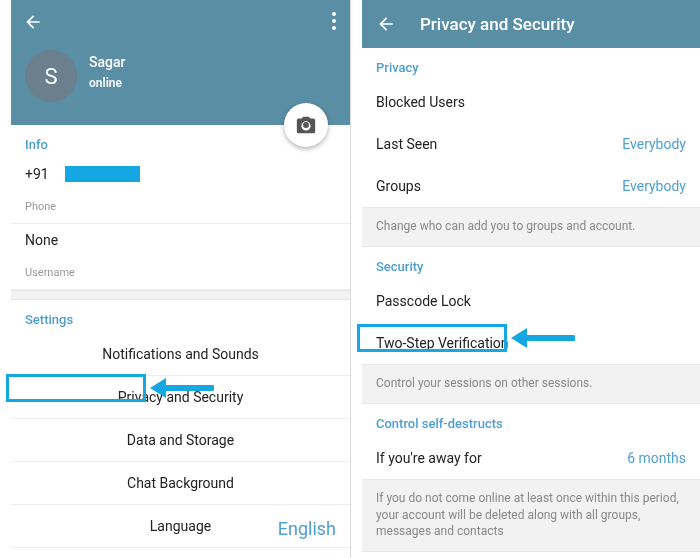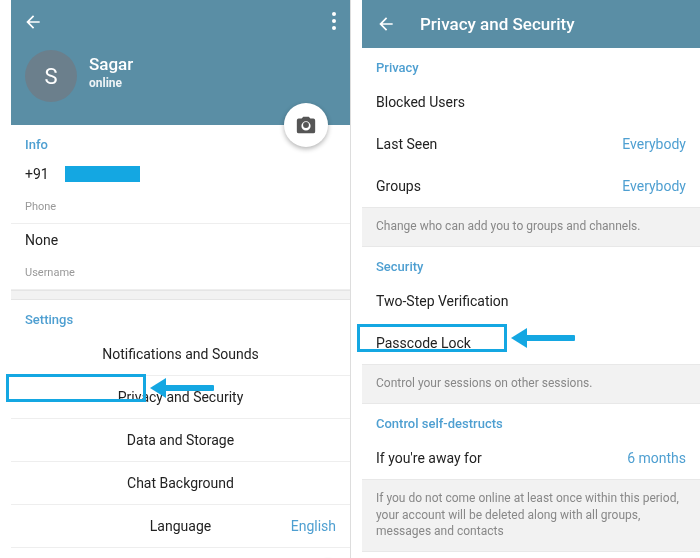--- a/index.html
+++ b/index.html
@@ -7,36 +7,36 @@
   .screens { display: flex; width: 700px; height: 558px; }
   .screen { width: 350px; height: 558px; position: relative; background: #fff; overflow: hidden; padding-left: 11px; }
   .screen + .screen { border-left: 1px solid #ddd; }
 
   
   .profile-header { background: #5a8ea5; color: #fff; height: 125px; position: relative; padding: 12px; }
   .back-arrow { position: absolute; top: 12px; left: 12px; width: 20px; height: 20px; }
   .menu-dots { position: absolute; top: 12px; right: 14px; display: flex; flex-direction: column; gap: 3px; }
   .menu-dots span { width: 4px; height: 4px; border-radius: 50%; background: #fff; display: block; }
   .avatar-circle { width: 52px; height: 52px; border-radius: 50%; background: #6b7f8c; color: #fff; display: flex; align-items: center; justify-content: center; font-size: 22px; position: absolute; left: 14px; top: 50px; }
-  .profile-name { position: absolute; left: 78px; top: 54px; font-size: 17px; font-weight: 500; }
+  .profile-name { position: absolute; left: 78px; top: 54px; font-size: 14px; font-weight: 500; }
   .profile-status { position: absolute; left: 78px; top: 76px; font-size: 12px; opacity: 0.9; font-weight: bold; }
   .camera-btn { position: absolute; right: 22px; bottom: -22px; width: 44px; height: 44px; border-radius: 50%; background: #fff; box-shadow: 0 2px 5px rgba(0,0,0,0.3); display: flex; align-items: center; justify-content: center; }
   .camera-btn svg { width: 22px; height: 22px; fill: #555; }
 
   .section-header { color: #4e9fd1; font-size: 13px; font-weight: 500; padding: 12px 14px 6px; }
   .info-row { padding: 8px 14px 10px; border-bottom: 1px solid #eee; }
   .phone-row { display: flex; align-items: center; gap: 16px; }
   .phone-block { width: 75px; height: 16px; background: #14a7e2; display: inline-block; }
   .sub-label { color: #999; font-size: 11px; margin-top: 18px; }
   .info-val { font-size: 14px; color: #222; }
 
   .section-gap { height: 10px; background: #f2f2f2; border-top: 1px solid #e5e5e5; border-bottom: 1px solid #e5e5e5; }
 
   .setting-row { padding: 13px 14px; font-size: 14px; color: #222; border-bottom: 1px solid #eee; position: relative; text-align: center; }
-  .setting-row .right-val { position: absolute; right: 14px; top: 13px; color: #4e9fd1; font-size: 14px; }
+  .setting-row .right-val { position: absolute; right: 14px; top: 13px; color: #4e9fd1; font-size: 18px; }
 
   .highlight-box { position: absolute; border: 3px solid #14a7e2; pointer-events: none; }
   .arrow-annot { position: absolute; pointer-events: none; }
   .arrow-annot .shaft { position: absolute; height: 6px; background: #14a7e2; border-radius: 1px; }
   .arrow-annot .head { position: absolute; width: 0; height: 0; border-top: 10px solid transparent; border-bottom: 10px solid transparent; border-right: 16px solid #14a7e2; }
 
   .toggle { position: absolute; right: 14px; top: 12px; width: 34px; height: 16px; background: #a0d8f0; border-radius: 8px; }
   .toggle::after { content: ''; position: absolute; right: -2px; top: -2px; width: 20px; height: 20px; background: #4fc3f7; border-radius: 50%; box-shadow: 0 1px 2px rgba(0,0,0,0.3); }
 
   
@@ -123,25 +123,25 @@
     <div class="section-header">Privacy</div>
     <div class="r-row">Blocked Users</div>
     <div class="r-row">
       <span>Last Seen</span>
       <span class="rval">Everybody</span>
     </div>
     <div class="r-row">
       <span>Groups</span>
       <span class="rval">Everybody</span>
     </div>
-    <div class="hint-block">Change who can add you to groups and channels.</div>
+    <div class="hint-block">Change who can add you to groups and account.</div>
 
     <div class="section-header">Security</div>
+    <div class="r-row">Passcode Lock</div>
     <div class="r-row">Two-Step Verification</div>
-    <div class="r-row">Passcode Lock</div>
     <div class="hint-block">Control your sessions on other sessions.</div>
 
     <div class="section-header">Control self-destructs</div>
     <div class="r-row">
       <span>If you're away for</span>
       <span class="rval">6 months</span>
     </div>
     <div class="hint-block">If you do not come online at least once within this period, your account will be deleted along with all groups, messages and contacts</div>
 
     <div class="highlight-box" style="left:6px; top:324px; width:150px; height:28px;"></div>

